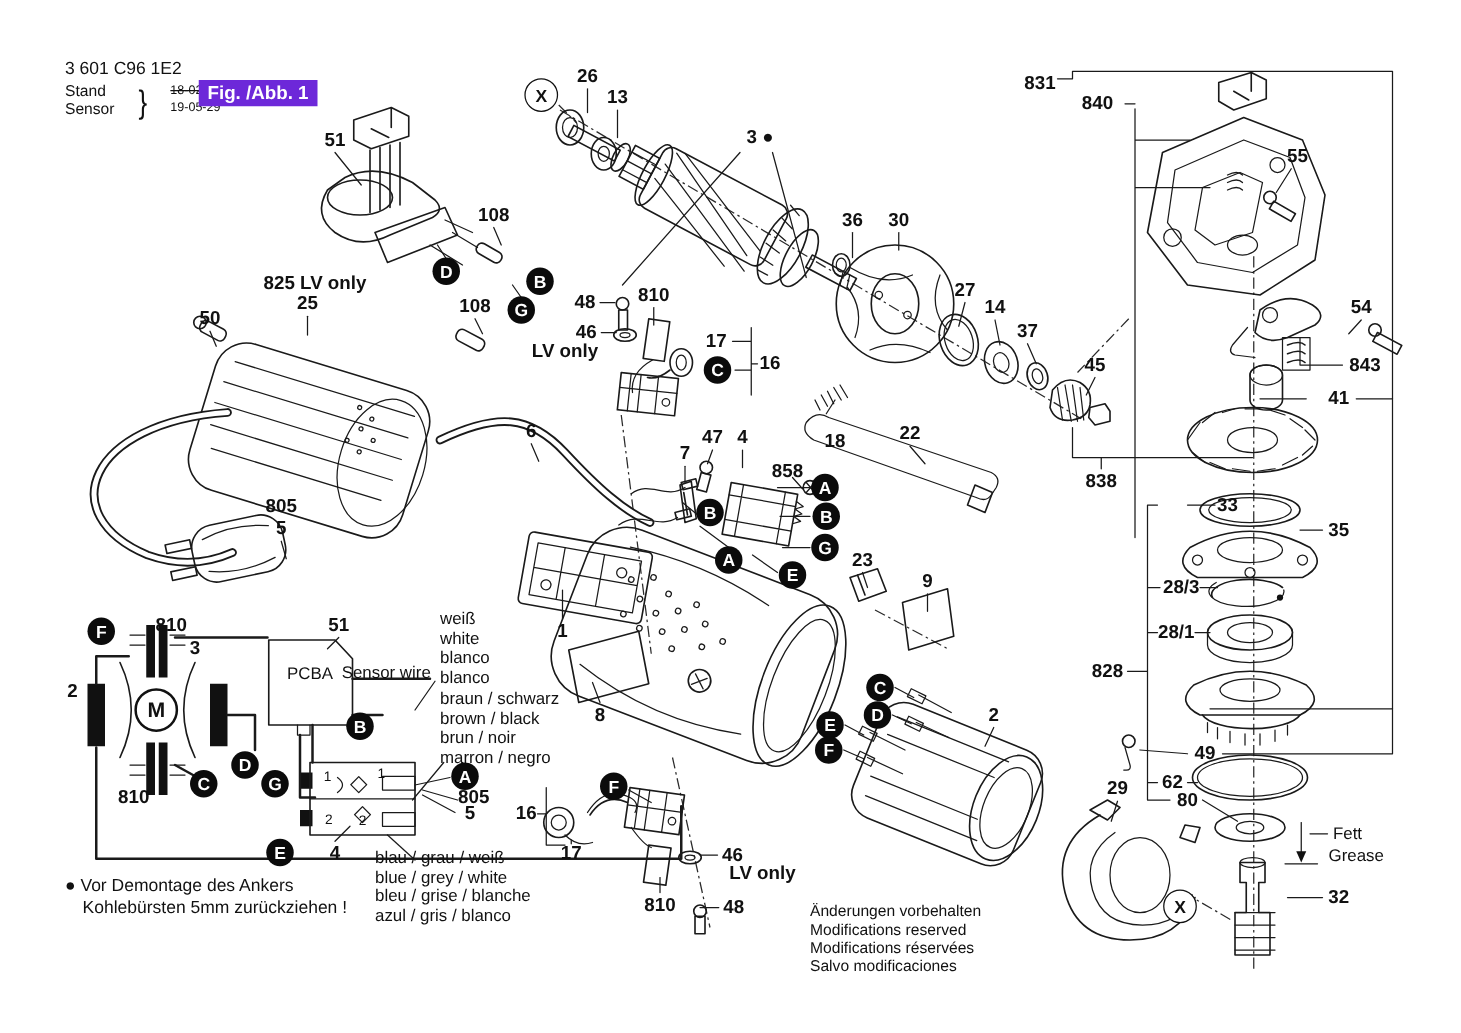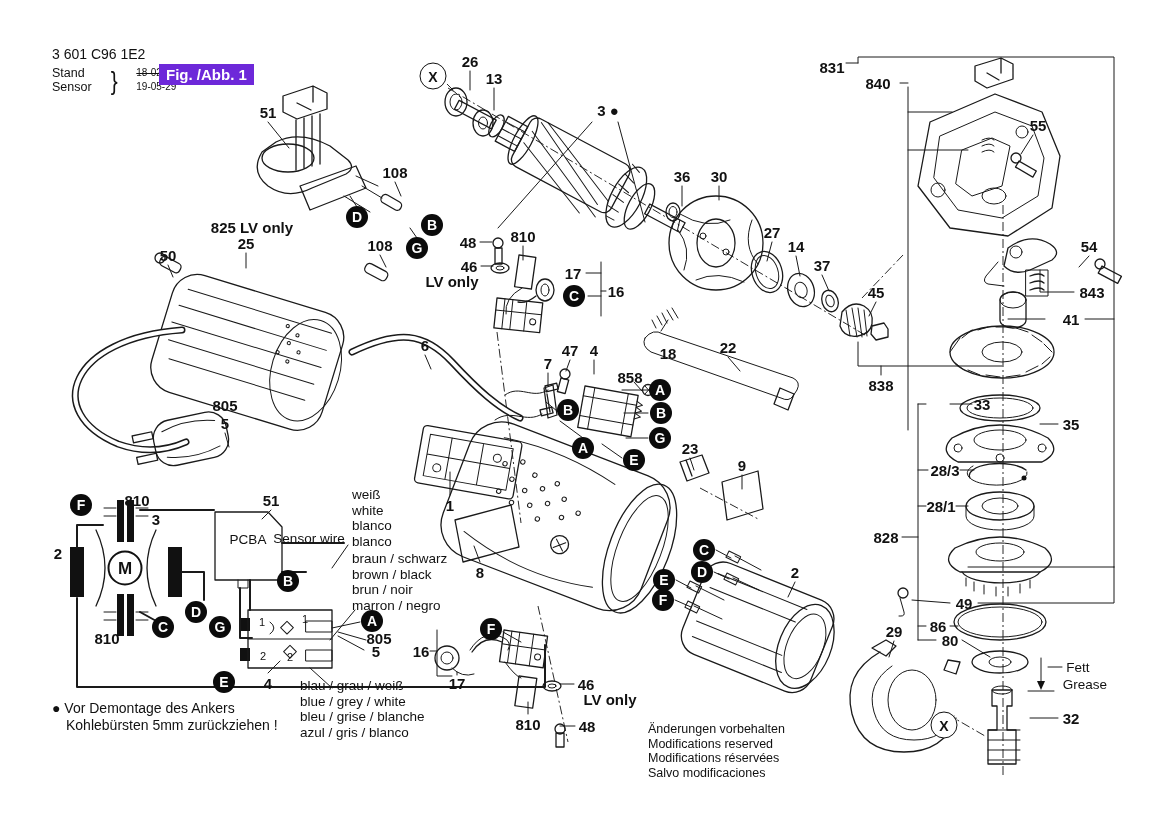--- a/index.html
+++ b/index.html
@@ -530,21 +530,21 @@
       <div class="co co-num" style="left: 690px; top: 448px;">23</div>
       <div class="co co-num" style="left: 742px; top: 465px;">9</div>
       <div class="co co-num" style="left: 450px; top: 505px;">1</div>
       <div class="co co-num" style="left: 480px; top: 572px;">8</div>
       <div class="co co-num" style="left: 982px; top: 404px;">33</div>
       <div class="co co-num" style="left: 1071px; top: 424px;">35</div>
       <div class="co co-num" style="left: 945px; top: 470px;">28/3</div>
       <div class="co co-num" style="left: 941px; top: 506px;">28/1</div>
       <div class="co co-num" style="left: 886px; top: 537px;">828</div>
       <div class="co co-num" style="left: 964px; top: 603px;">49</div>
-      <div class="co co-num" style="left: 938px; top: 626px;">86</div>
+      <div class="co co-num" style="left: 938px; top: 626px;">62</div>
       <div class="co co-num" style="left: 950px; top: 640px;">80</div>
       <div class="co co-num" style="left: 894px; top: 631px;">29</div>
       <div class="co co-num" style="left: 795px; top: 572px;">2</div>
       <div class="co co-dot" style="left: 704px; top: 550px;">C</div>
       <div class="co co-dot" style="left: 702px; top: 572px;">D</div>
       <div class="co co-dot" style="left: 664px; top: 580px;">E</div>
       <div class="co co-dot" style="left: 663px; top: 600px;">F</div>
       <div class="co co-lbl" style="left: 1078px; top: 667px;">Fett</div>
       <div class="co co-lbl" style="left: 1085px; top: 684px;">Grease</div>
       <div class="co co-num" style="left: 1071px; top: 718px;">32</div>

